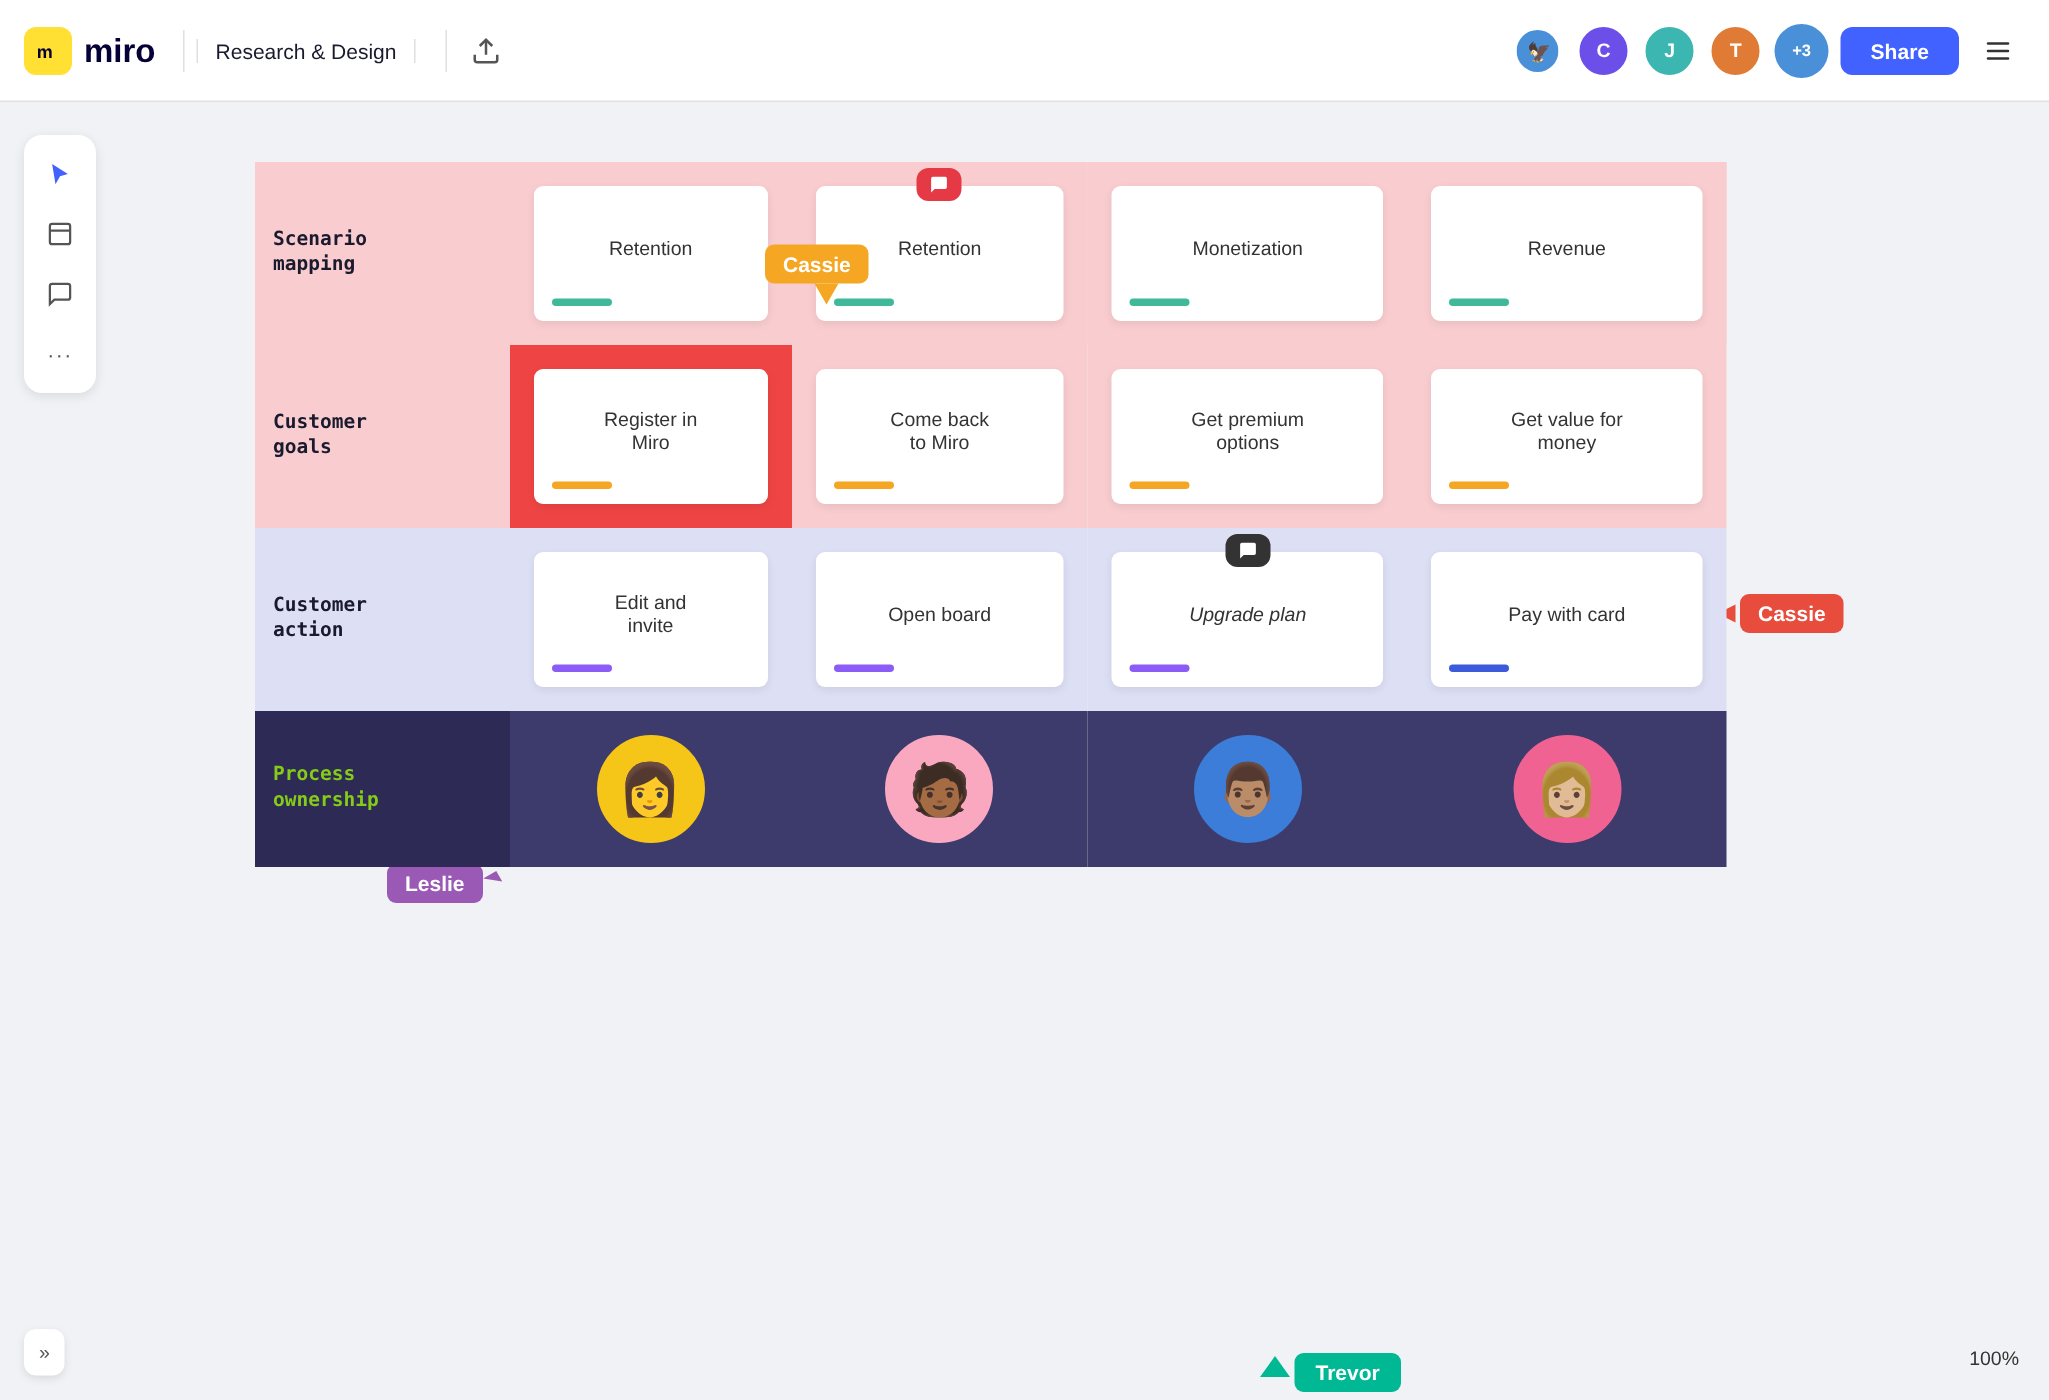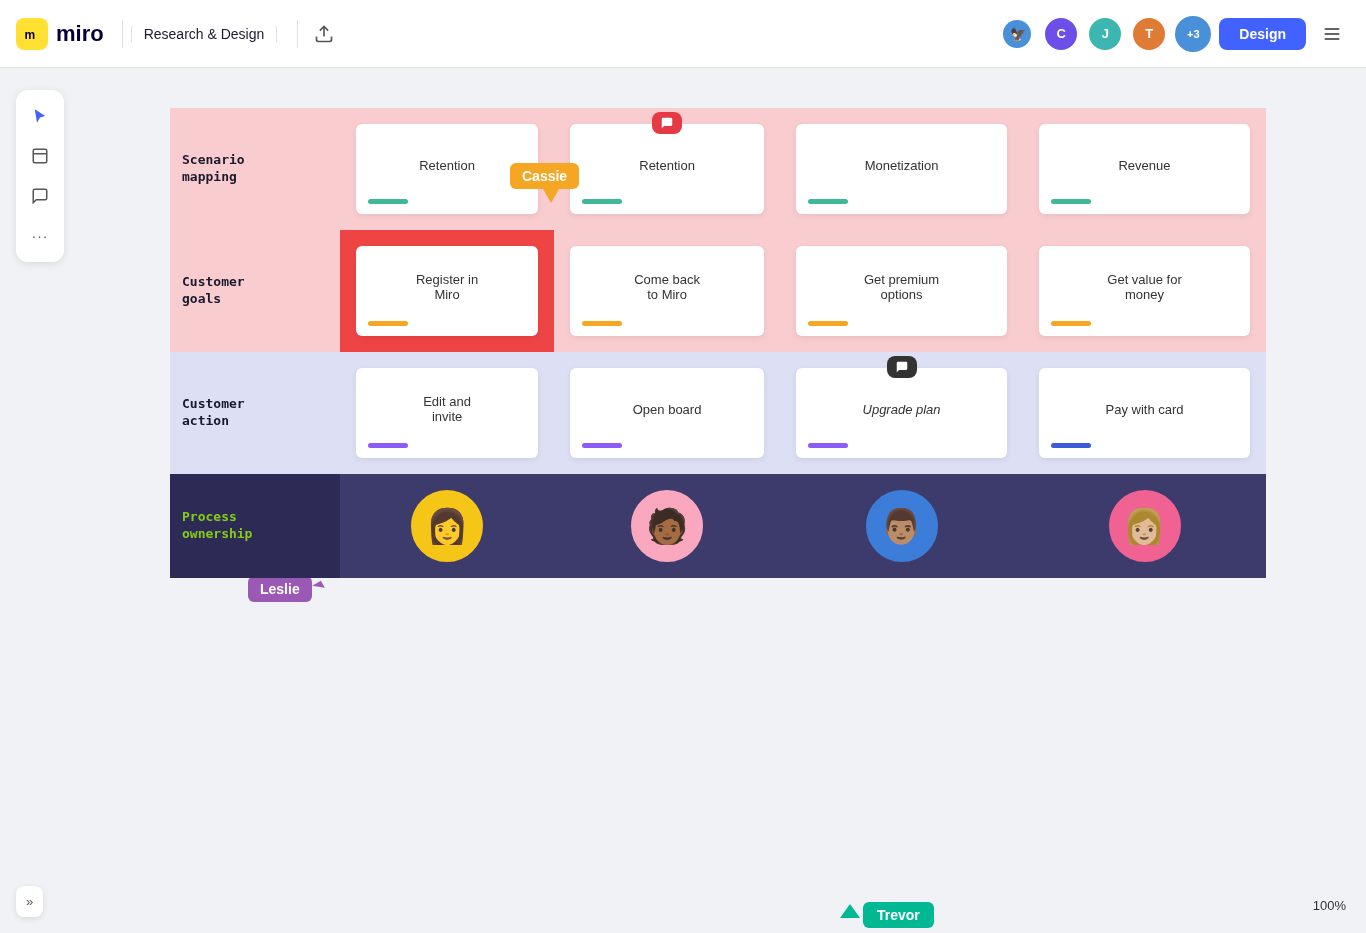--- a/index.html
+++ b/index.html
@@ -173,21 +173,21 @@
       color: white;
       font-size: 14px;
       font-weight: 600;
     }
 
     
     .board {
       position: absolute;
       top: 40px;
       left: 170px;
-      width: 1096px;
+      width: 981px;
     }
 
     
     .row-label {
       font-size: 13px;
       font-weight: 700;
       color: #1a1a2e;
       line-height: 1.3;
       font-family: monospace;
     }
@@ -305,21 +305,21 @@
     <div class="avatar-icon">
       <svg width="28" height="28" viewBox="0 0 28 28" fill="none">
         <circle cx="14" cy="14" r="14" fill="#4a90d9"></circle>
         <text x="7" y="19" font-size="13" fill="white">🦅</text>
       </svg>
     </div>
     <div class="avatar hav1" style="display:flex;align-items:center;justify-content:center;color:white;font-size:13px;font-weight:600;">C</div>
     <div class="avatar hav2" style="display:flex;align-items:center;justify-content:center;color:white;font-size:13px;font-weight:600;">J</div>
     <div class="avatar hav3" style="display:flex;align-items:center;justify-content:center;color:white;font-size:13px;font-weight:600;">T</div>
     <div class="avatar-blue">+3</div>
-    <button class="share-btn">Design</button>
+    <button class="share-btn">Share</button>
     <div class="menu-icon">
       <svg width="20" height="20" viewBox="0 0 24 24" fill="#333">
         <rect x="3" y="5" width="18" height="2" rx="1"></rect>
         <rect x="3" y="11" width="18" height="2" rx="1"></rect>
         <rect x="3" y="17" width="18" height="2" rx="1"></rect>
       </svg>
     </div>
   </div>
 </div>
 
@@ -345,21 +345,21 @@
   </div>
 </div>
 
 <div class="canvas">
 
   <div class="cursor-tooltip cassie-tooltip" style="position:absolute;">
     <div class="tooltip-label" style="background:#f5a623;">Cassie</div>
     <div style="width:0;height:0;border-left:8px solid transparent;border-right:8px solid transparent;border-top:14px solid #f5a623;margin-left:12px;"></div>
   </div>
 
-  <div style="position:absolute;top:508px;left:248px;">
+  <div style="position:absolute;top:508px;left:258px;">
     <div style="display:flex;align-items:flex-end;gap:4px;">
       <div style="background:#9b59b6;color:white;border-radius:6px;padding:5px 12px;font-size:14px;font-weight:700;">Leslie</div>
       <div style="width:0;height:0;border-left:10px solid transparent;border-bottom:10px solid transparent;border-top:8px solid #9b59b6;transform:rotate(-30deg);margin-bottom:2px;"></div>
     </div>
   </div>
 
   <div style="position:absolute;top:328px;left:1145px;">
     <div style="display:flex;align-items:center;gap:3px;">
       <div style="width:0;height:0;border-right:12px solid #e74c3c;border-top:6px solid transparent;border-bottom:6px solid transparent;"></div>
       <div style="background:#e74c3c;color:white;border-radius:6px;padding:5px 12px;font-size:14px;font-weight:700;">Cassie</div>

